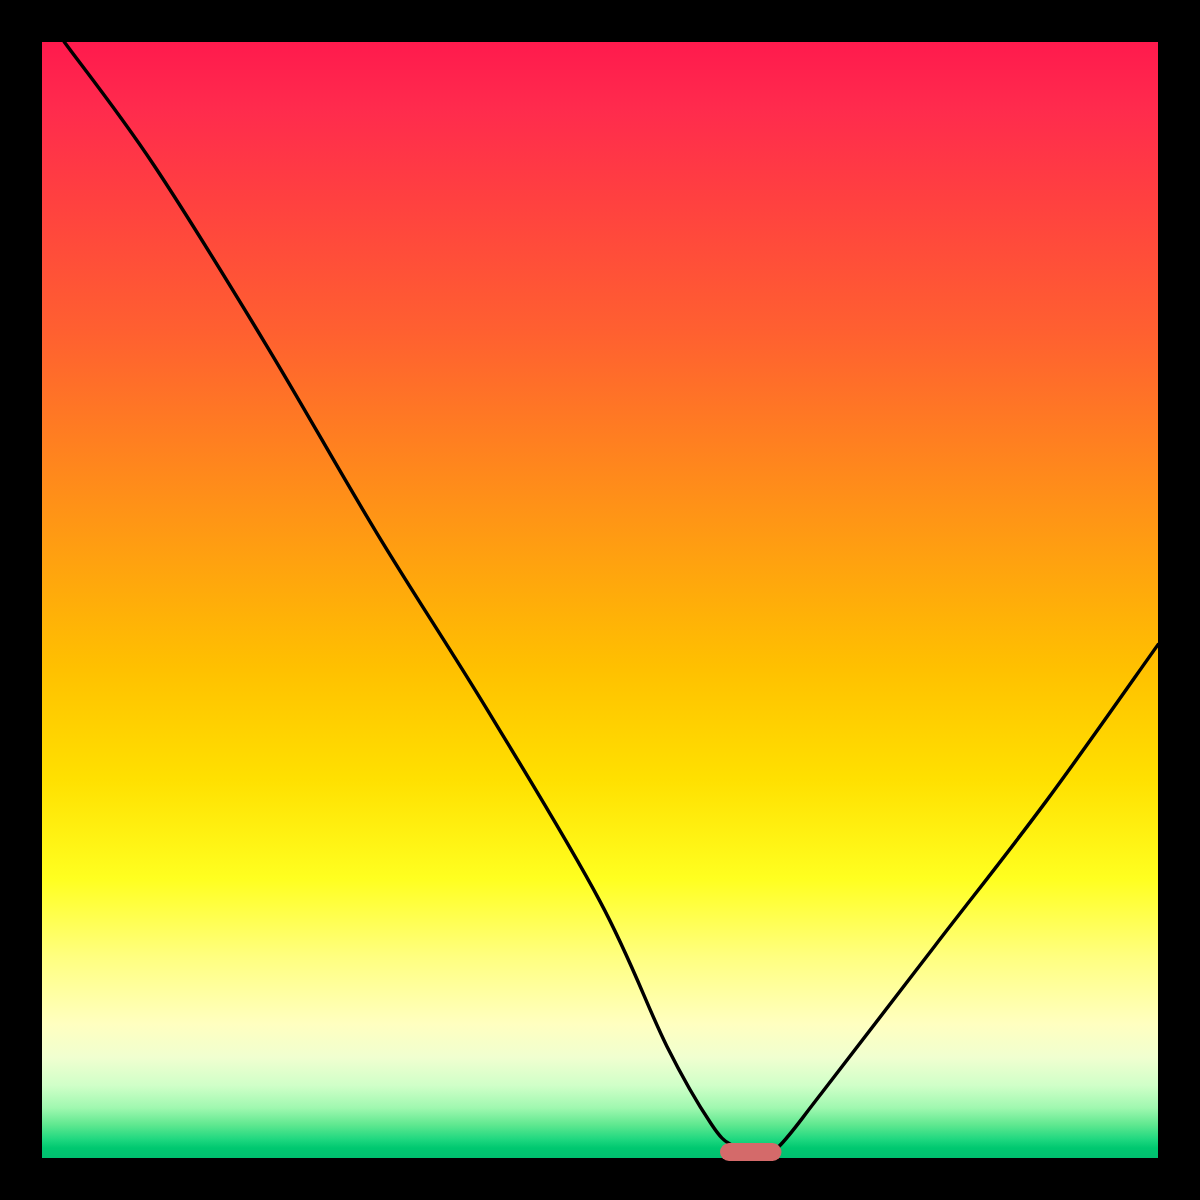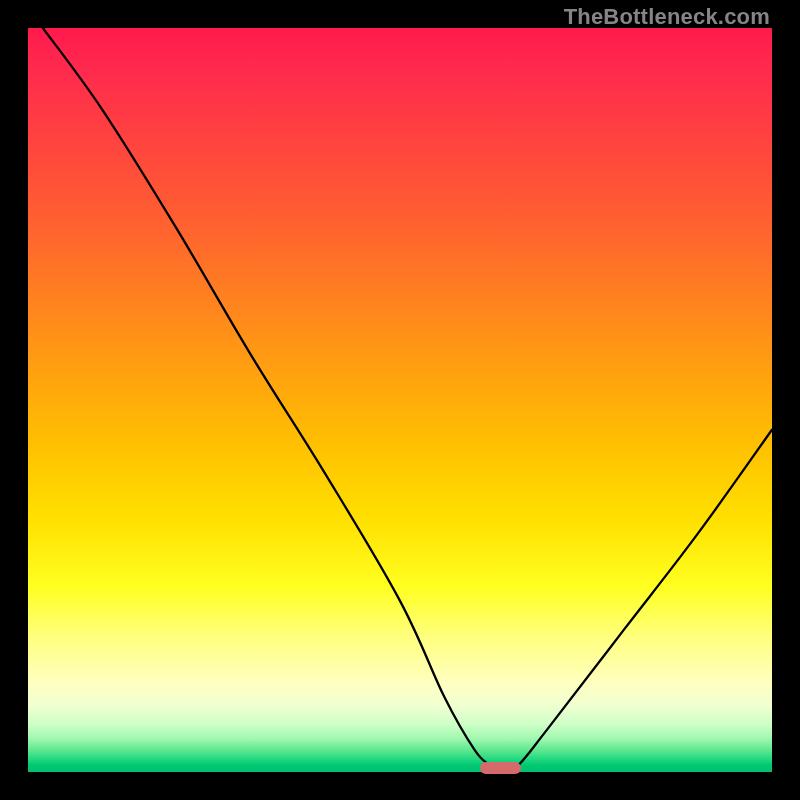--- a/index.html
+++ b/index.html
@@ -63,20 +63,19 @@
   .marker {
     position: absolute;
     background: #d46a6a;
     border-radius: 999px;
   }
 </style>
 </head>
 <body>
 
 <div class="chart-container">
-  <div class="watermark">TheBottleneck.com</div>
   <div class="plot-area">
     <svg class="curve" viewBox="0 0 744 744" preserveAspectRatio="none">
       <path id="curve-path" d="M 14.88 0.00 C 25.59 14.73, 50.29 45.68, 74.40 81.84 C 98.51 118.00, 122.02 156.69, 148.80 200.88 C 175.58 245.07, 196.42 283.17, 223.20 327.36 C 249.98 371.55, 270.82 402.21, 297.60 446.40 C 324.38 490.59, 350.57 532.70, 372.00 572.88 C 393.43 613.06, 403.25 642.82, 416.64 669.60 C 430.03 696.38, 438.36 709.63, 446.40 721.68 C 454.44 733.73, 455.92 732.54, 461.28 736.56 C 466.64 740.58, 470.80 744.00, 476.16 744.00 C 481.52 744.00, 483.00 744.60, 491.04 736.56 C 499.08 728.52, 502.05 723.47, 520.80 699.36 C 539.55 675.25, 568.42 637.46, 595.20 602.64 C 621.98 567.82, 642.82 542.08, 669.60 505.92 C 696.38 469.76, 730.61 420.51, 744.00 401.76" fill="none" stroke="#000" stroke-width="2.3" stroke-linejoin="round" stroke-linecap="round"></path>
     </svg>
     <div class="marker" id="min-marker" style="left: 451.98px; top: 734.328px; width: 40.92px; height: 11.904px;"></div>
   </div>
 </div>
 
 </body></html>

